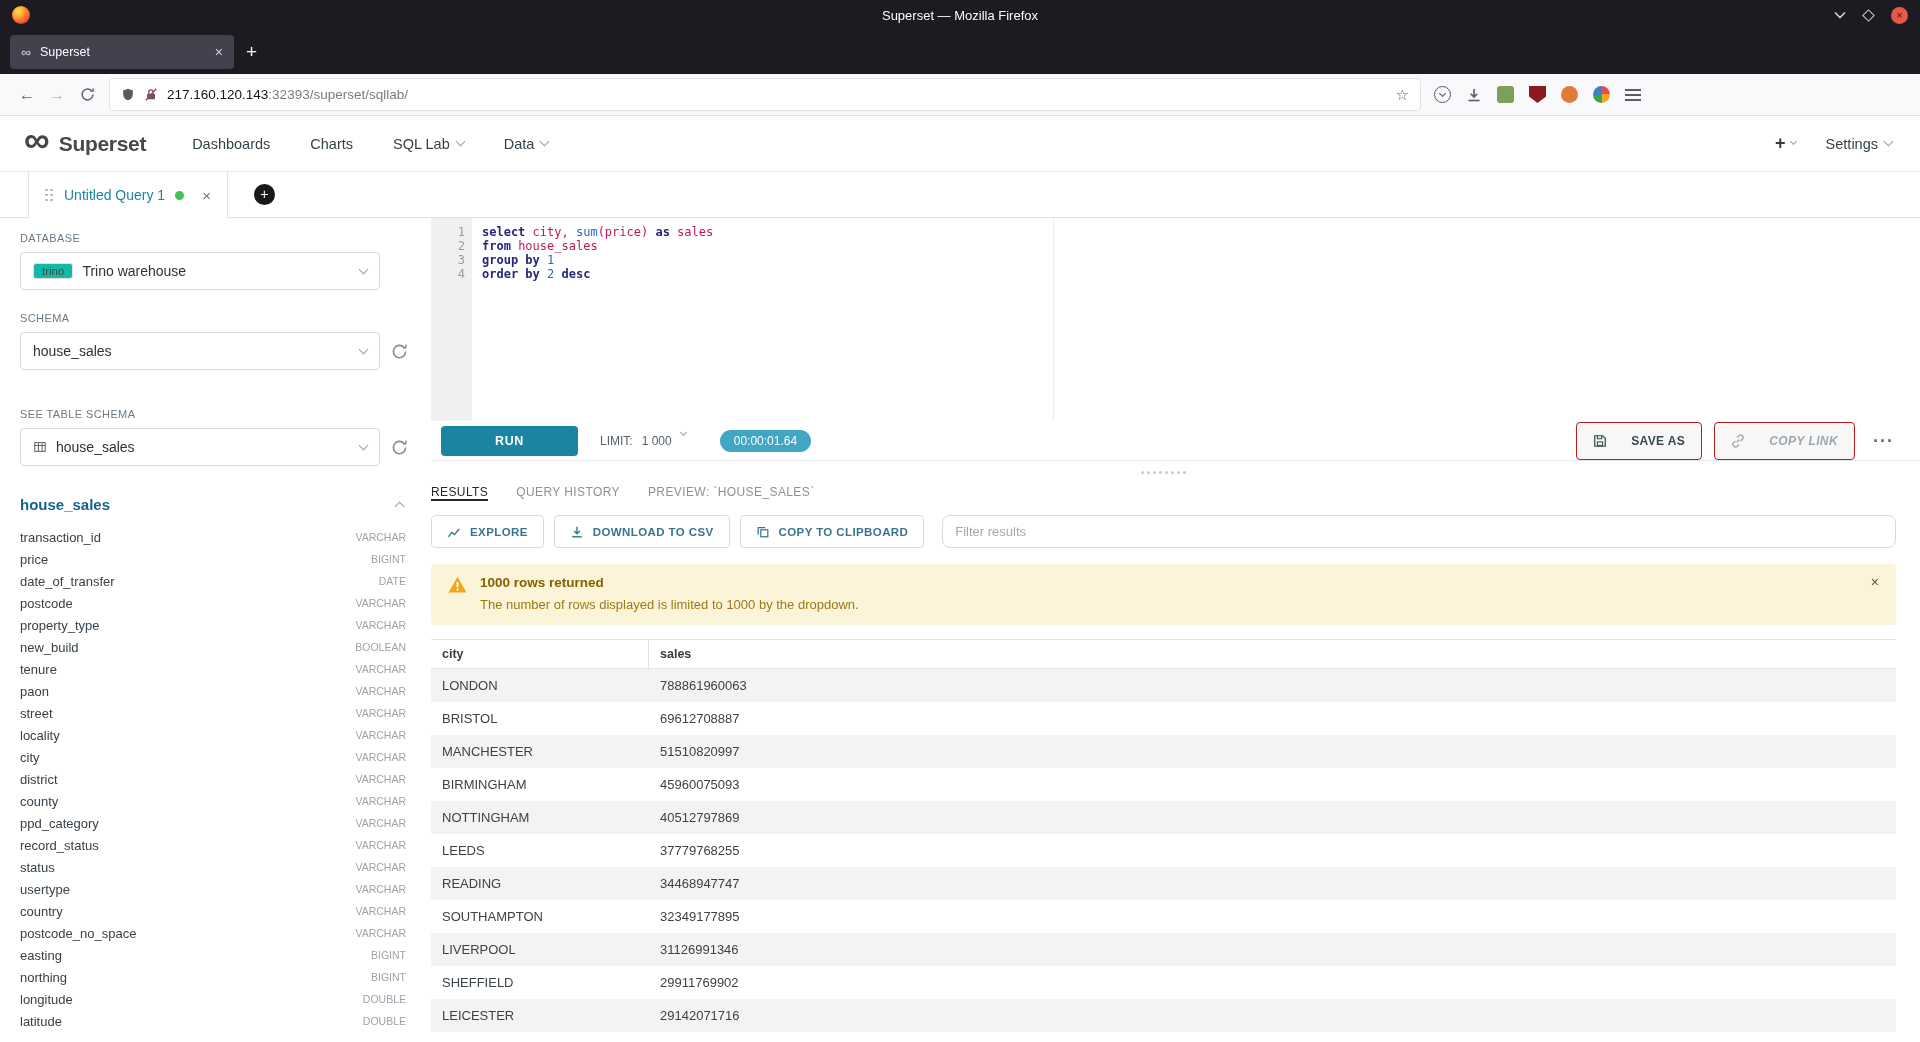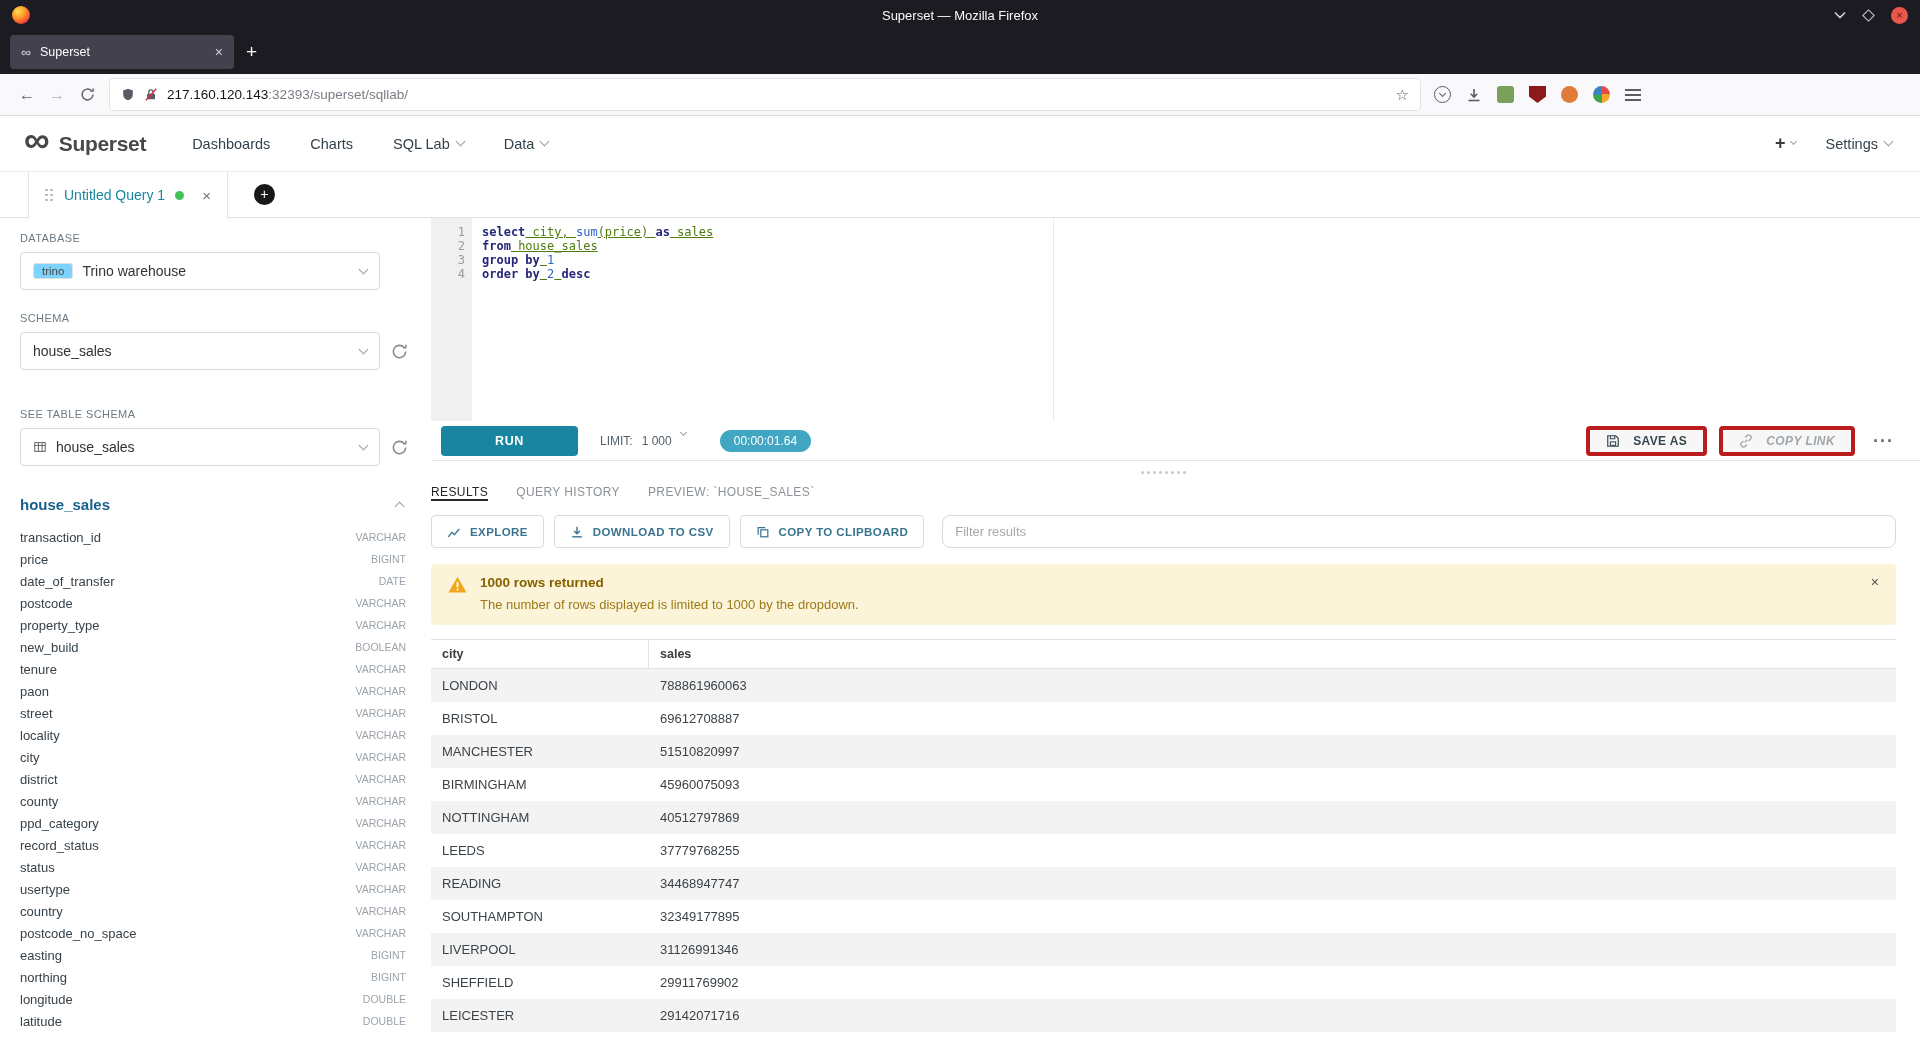--- a/index.html
+++ b/index.html
@@ -70,21 +70,21 @@
     justify-content:center; font-size:14px; margin-left:26px; line-height:1; padding-bottom:1px; }
 
   
   .main { display:flex; height:824px; }
 
   .sidebar { width:431px; padding:14px 20px 0 20px; overflow:hidden; flex:0 0 431px; }
   .side-label { font-size:11px; color:#6c7a84; letter-spacing:.4px; }
   .select { width:360px; height:38px; border:1px solid #d9d9d9; border-radius:4px; display:flex; align-items:center;
     padding:0 12px; margin-top:8px; background:#fff; gap:9px; }
   .select-value { font-size:14px; color:#2f3337; flex:1; white-space:nowrap; overflow:hidden; }
-  .badge { background:#7dd3fc; border:1px solid #e0e0e0; border-radius:3px; font-size:11.5px; color:#484848; padding:1px 8px; }
+  .badge { background:#14b8a6; border:1px solid #e0e0e0; border-radius:3px; font-size:11.5px; color:#484848; padding:1px 8px; }
   .select-row { display:flex; align-items:center; gap:11px; }
   .sec-schema { margin-top:22px; }
   .sec-table { margin-top:38px; }
   .table-head { display:flex; align-items:center; margin-top:30px; padding-right:8px; }
   .table-name { font-size:15px; font-weight:700; color:#16628c; flex:1; }
   .columns-list { margin-top:13px; padding-right:5px; }
   .col-row { height:22px; display:flex; align-items:center; }
   .col-name { font-size:13px; color:#37424a; flex:1; }
   .col-type { font-size:10.5px; color:#9aa3ab; }
 
@@ -92,30 +92,30 @@
 
   .editor { height:203px; position:relative; background:#fff; }
   .gutter { position:absolute; top:0; left:0; bottom:0; width:41px; background:#f0f0f0; font-family:"DejaVu Sans Mono",monospace;
     font-size:12px; color:#9b9b9b; text-align:right; padding:7px 7px 0 0; line-height:14px; }
   .code { position:absolute; left:41px; top:0; right:0; bottom:0; padding:7px 0 0 10px; font-family:"DejaVu Sans Mono",monospace;
     font-size:12px; line-height:14px; color:#2f2f2f; white-space:pre; }
   .print-margin { position:absolute; left:622px; top:0; bottom:0; width:1px; background:#ececec; }
   .tok-kw { font-weight:bold; color:#26267a; }
   .tok-fn { color:#2a66c9; }
   .tok-num { color:#2a66c9; }
-  .tok-p { color:#4d7c0f;text-decoration:underline; }
+  .tok-p { color:#be185d; }
 
   .run-toolbar { height:40px; display:flex; align-items:center; padding:0 26px 0 10px; border-bottom:1px solid #e6e6e6; background:#fff; }
   .run-btn { width:137px; height:30px; background:#1a85a0; color:#fff; border:none; border-radius:4px; font-size:12.5px;
     font-weight:700; letter-spacing:.6px; display:flex; align-items:center; justify-content:center; font-family:inherit; }
   .limit { margin-left:22px; display:flex; align-items:flex-start; gap:9px; font-size:12px; color:#55606a; }
   .limit .chev { width:5px; height:5px; }
   .timer { margin-left:34px; background:#41a6c2; color:#fff; font-size:12px; padding:4px 14px; border-radius:13px; }
   .spacer { flex:1; }
-  .btn-sec { height:30px; display:flex; align-items:center; gap:13px; padding:0 16px; background:#f7f7f7; border:4px solid #b91c1c;
+  .btn-sec { height:38px; display:flex; align-items:center; gap:24px; padding:0 16px; background:#f7f7f7; border:1px solid #b91c1c;
     border-radius:4px; font-size:12px; font-weight:700; letter-spacing:.4px; color:#37474f; font-family:inherit; }
   .btn-sec + .btn-sec { margin-left:12px; }
   .btn-sec.disabled { color:#9ea7ad;font-style:italic; }
   .dots-menu { margin-left:18px; color:#5f6a72; font-size:18px; font-weight:700; letter-spacing:1px; line-height:1; }
 
   .south { flex:1; padding-right:24px; display:flex; flex-direction:column; overflow:hidden; }
   .drag-strip { height:16px; display:flex; align-items:center; justify-content:center; margin-top:3px; }
   .drag-dots { width:46px; height:3px; position:relative; }
   .drag-dots i { position:absolute; left:0; top:0; width:3px; height:3px; border-radius:50%; background:#c9c9c9;
     box-shadow:6px 0 #c9c9c9,12px 0 #c9c9c9,18px 0 #c9c9c9,24px 0 #c9c9c9,30px 0 #c9c9c9,36px 0 #c9c9c9,42px 0 #c9c9c9; }

